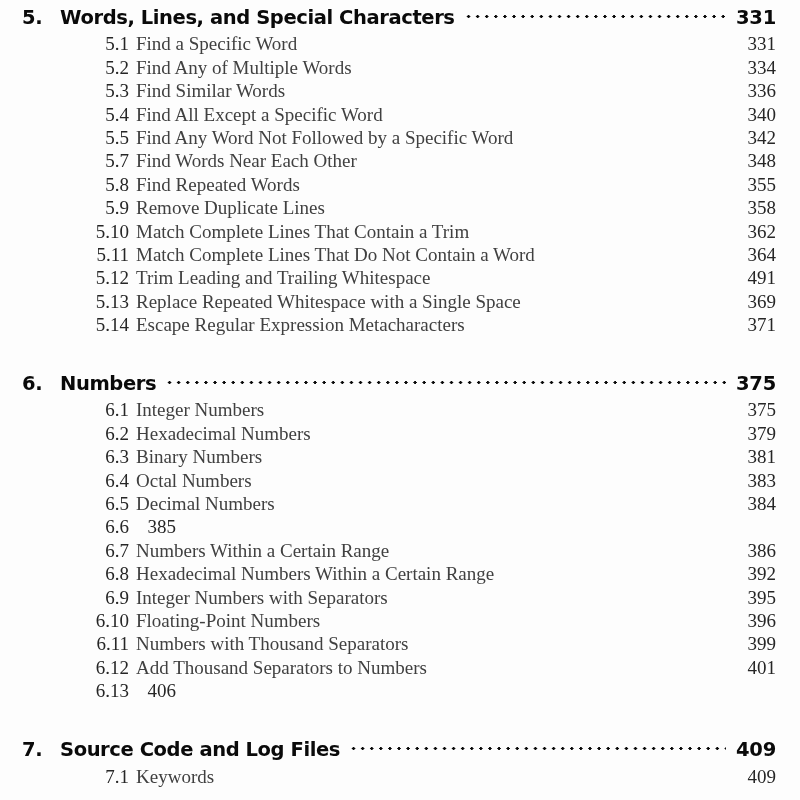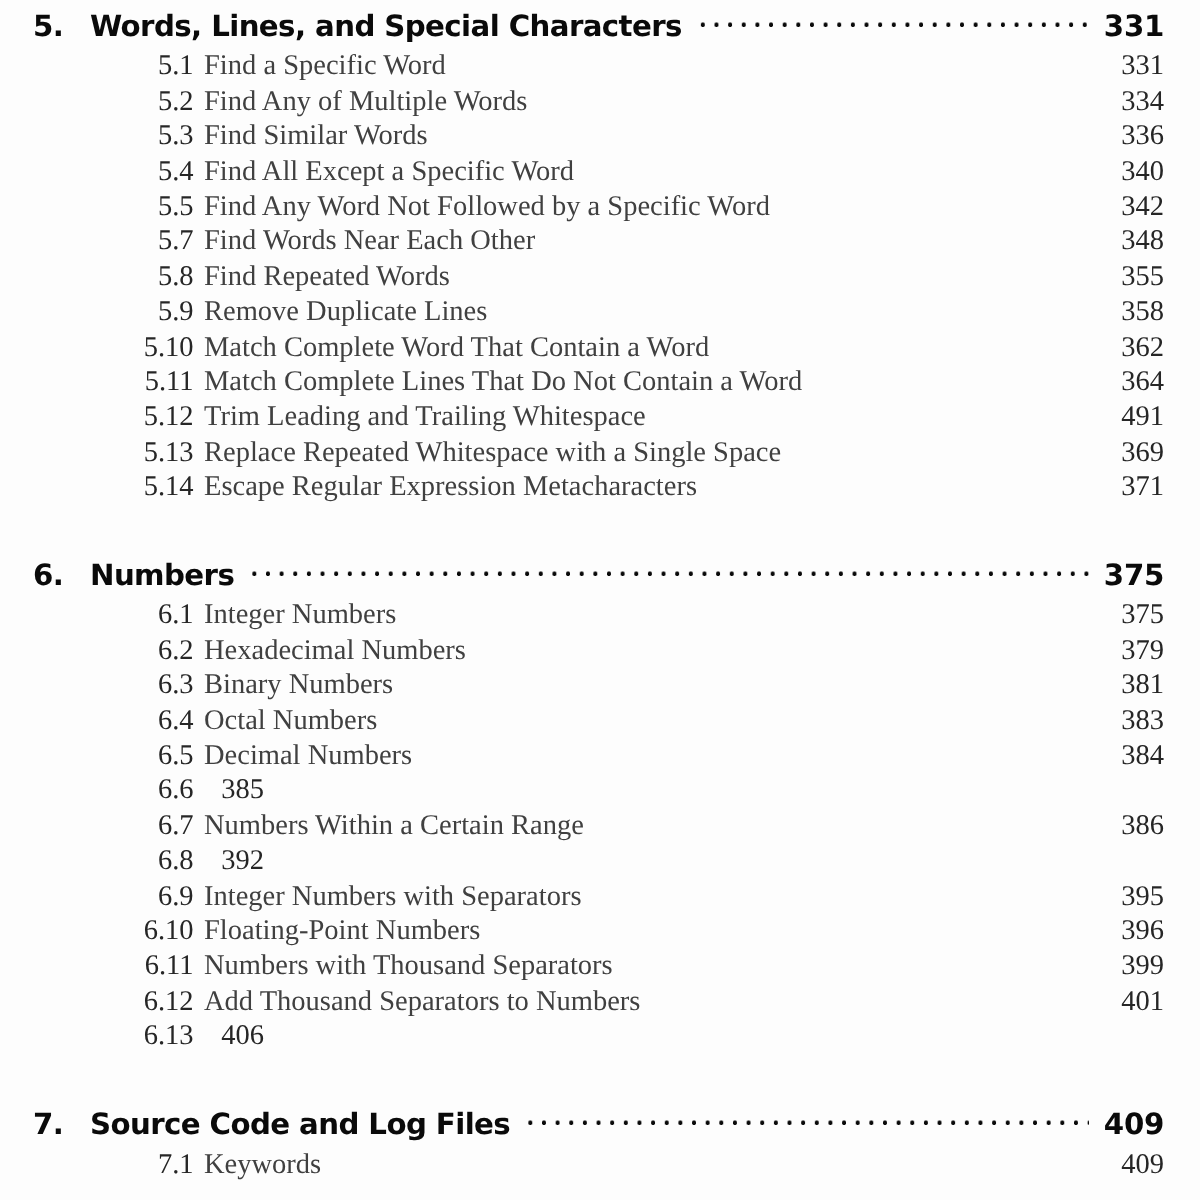--- a/index.html
+++ b/index.html
@@ -157,21 +157,21 @@
         <span class="section-title">Find Repeated Words</span>
         <span class="section-page">355</span>
       </div>
       <div class="section">
         <span class="section-num">5.9</span>
         <span class="section-title">Remove Duplicate Lines</span>
         <span class="section-page">358</span>
       </div>
       <div class="section">
         <span class="section-num">5.10</span>
-        <span class="section-title">Match Complete Word That Contain a Word</span>
+        <span class="section-title">Match Complete Lines That Contain a Trim</span>
         <span class="section-page">362</span>
       </div>
       <div class="section">
         <span class="section-num">5.11</span>
         <span class="section-title">Match Complete Lines That Do Not Contain a Word</span>
         <span class="section-page">364</span>
       </div>
       <div class="section">
         <span class="section-num">5.12</span>
         <span class="section-title">Trim Leading and Trailing Whitespace</span>
@@ -225,20 +225,21 @@
         <span class="section-num">6.6</span>
         <span class="section-page">385</span>
       </div>
       <div class="section">
         <span class="section-num">6.7</span>
         <span class="section-title">Numbers Within a Certain Range</span>
         <span class="section-page">386</span>
       </div>
       <div class="section">
         <span class="section-num">6.8</span>
+        <span class="section-title">Hexadecimal Numbers Within a Certain Range</span>
         <span class="section-page">392</span>
       </div>
       <div class="section">
         <span class="section-num">6.9</span>
         <span class="section-title">Integer Numbers with Separators</span>
         <span class="section-page">395</span>
       </div>
       <div class="section">
         <span class="section-num">6.10</span>
         <span class="section-title">Floating-Point Numbers</span>

